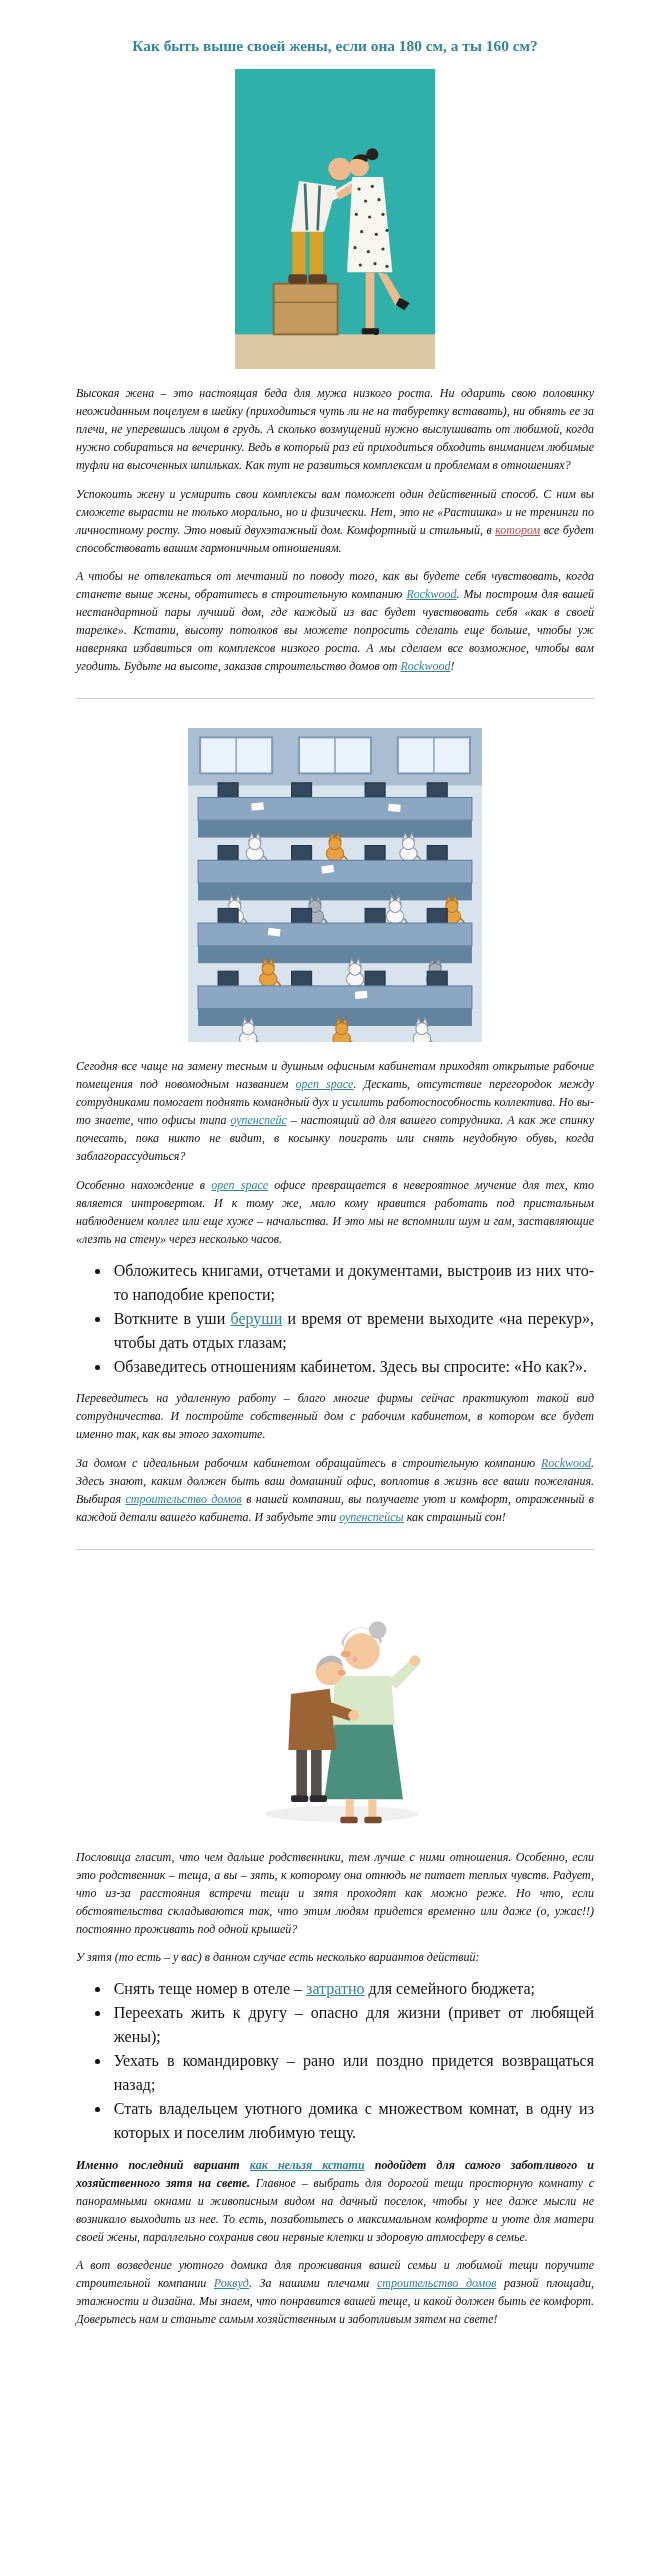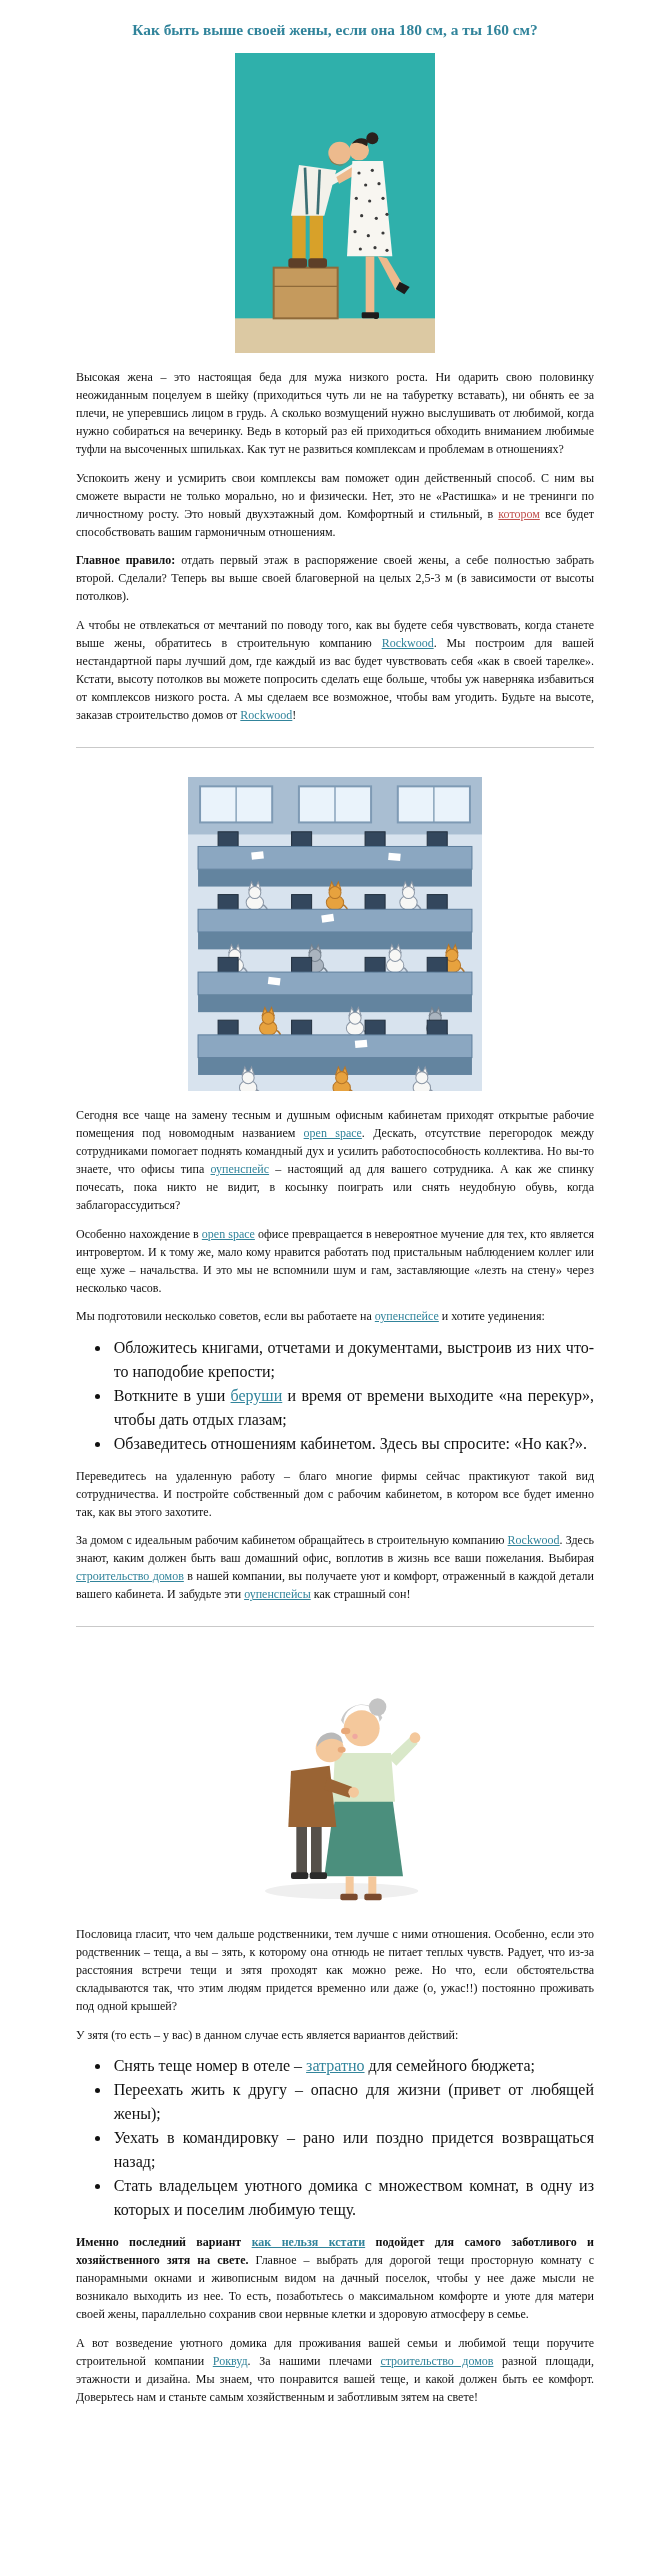--- a/index.html
+++ b/index.html
@@ -10,41 +10,42 @@
     --text:#111111;
     --bg:#ffffff;
   }
   *{box-sizing:border-box;}
   html,body{margin:0;padding:0;background:var(--bg);}
   body{font-family:"Liberation Serif","DejaVu Serif",serif;color:var(--text);}
   .page{
     width:670px;
     min-height:2576px;
     margin:0 auto;
-    padding:20px 76px 40px 76px;
+    padding:36px 76px 40px 76px;
     background:var(--bg);
   }
   h1.article-title{
     font-size:15.4px;
     line-height:1.3;
     font-weight:bold;
     text-align:center;
     color:var(--heading);
     margin:0 0 13.4px 0;
   }
   figure.article-figure{
     margin:0 0 14.7px 0;
     text-align:center;
   }
   figure.article-figure svg{display:inline-block;vertical-align:top;}
   .article-body p{
     font-size:12px;
     line-height:1.5;
     text-align:justify;
     margin:0 0 10.7px 0;
+    font-style:italic;
   }
   .article-body ul{
     margin:0 0 10.7px 0;
     padding-left:35px;
   }
   .article-body li{
     font-size:16px;
     line-height:1.5;
     text-align:justify;
     padding-left:2.7px;
@@ -117,21 +118,20 @@
             <rect x="190" y="389" width="26" height="9" rx="2"></rect>
             <rect x="209" y="394" width="5" height="5"></rect>
             <polygon points="247,343 262,351 254,362 241,354"></polygon>
           </g>
         </g>
       </svg>
     </figure>
     <div class="article-body">
         <p><span class="run-n">Высокая жена – это настоящая беда для мужа низкого роста. Ни одарить свою половинку неожиданным поцелуем в шейку (приходиться чуть ли не на табуретку вставать), ни обнять ее за плечи, не уперевшись лицом в грудь. А сколько возмущений нужно выслушивать от любимой, когда нужно собираться на вечеринку. Ведь в который раз ей приходиться обходить вниманием любимые туфли на высоченных шпильках. Как тут не развиться комплексам и проблемам в отношениях?</span></p>
         <p><span class="run-n">Успокоить жену и усмирить свои комплексы вам поможет один действенный способ. С ним вы сможете вырасти не только морально, но и физически. Нет, это не «Растишка» и не тренинги по личностному росту. Это новый двухэтажный дом. Комфортный и стильный, в </span><a class="run-lr" href="#">котором</a><span class="run-n"> все будет способствовать вашим гармоничным отношениям.</span></p>
-        <p><span class="run-b">Главное правило:</span><span class="run-n"> отдать первый этаж в распоряжение своей жены, а себе полностью забрать второй. Сделали? Теперь вы выше своей благоверной на целых 2,5-3 м (в зависимости от высоты потолков).</span></p>
         <p><span class="run-n">А чтобы не отвлекаться от мечтаний по поводу того, как вы будете себя чувствовать, когда станете выше жены, обратитесь в строительную компанию </span><a class="run-l" href="#">Rockwood</a><span class="run-n">. Мы построим для вашей нестандартной пары лучший дом, где каждый из вас будет чувствовать себя «как в своей тарелке». Кстати, высоту потолков вы можете попросить сделать еще больше, чтобы уж наверняка избавиться от комплексов низкого роста. А мы сделаем все возможное, чтобы вам угодить. Будьте на высоте, заказав строительство домов от </span><a class="run-l" href="#">Rockwood</a><span class="run-n">!</span></p>
       </div>
   </article>
 
   <hr class="article-divider">
 
   <article>
     <figure class="article-figure">
       <svg width="294" height="314" viewBox="0 0 440 470" role="img">
         <defs>
@@ -216,21 +216,20 @@
           <rect x="250" y="394" width="18" height="11" fill="#ffffff" transform="rotate(-5 259 399)"></rect>
           <use href="#cat-w" x="90" y="455"></use>
             <use href="#cat-o" x="230" y="455"></use>
             <use href="#cat-w" x="350" y="455"></use>
         </g>
       </svg>
     </figure>
     <div class="article-body">
         <p><span class="run-n">Сегодня все чаще на замену тесным и душным офисным кабинетам приходят открытые рабочие помещения под новомодным названием </span><a class="run-l" href="#">open space</a><span class="run-n">. Дескать, отсутствие перегородок между сотрудниками помогает поднять командный дух и усилить работоспособность коллектива. Но вы-то знаете, что офисы типа </span><a class="run-l" href="#">оупенспейс</a><span class="run-n"> – настоящий ад для вашего сотрудника. А как же спинку почесать, пока никто не видит, в косынку поиграть или снять неудобную обувь, когда заблагорассудиться?</span></p>
         <p><span class="run-n">Особенно нахождение в </span><a class="run-l" href="#">open space</a><span class="run-n"> офисе превращается в невероятное мучение для тех, кто является интровертом. И к тому же, мало кому нравится работать под пристальным наблюдением коллег или еще хуже – начальства. И это мы не вспомнили шум и гам, заставляющие «лезть на стену» через несколько часов.</span></p>
-        <p><span class="run-n">Мы подготовили несколько советов, если вы работаете на </span><a class="run-l" href="#">оупенспейсе</a><span class="run-n"> и хотите уединения:</span></p>
         <ul>
           <li><span class="run-n">Обложитесь книгами, отчетами и документами, выстроив из них что-то наподобие крепости;</span></li>
           <li><span class="run-n">Воткните в уши </span><a class="run-l" href="#">беруши</a><span class="run-n"> и время от времени выходите «на перекур», чтобы дать отдых глазам;</span></li>
           <li><span class="run-n">Обзаведитесь отношениям кабинетом. Здесь вы спросите: «Но как?».</span></li>
         </ul>
         <p><span class="run-n">Переведитесь на удаленную работу – благо многие фирмы сейчас практикуют такой вид сотрудничества. И постройте собственный дом с рабочим кабинетом, в котором все будет именно так, как вы этого захотите.</span></p>
         <p><span class="run-n">За домом с идеальным рабочим кабинетом обращайтесь в строительную компанию </span><a class="run-l" href="#">Rockwood</a><span class="run-n">. Здесь знают, каким должен быть ваш домашний офис, воплотив в жизнь все ваши пожелания. Выбирая </span><a class="run-l" href="#">строительство домов</a><span class="run-n"> в нашей компании, вы получаете уют и комфорт, отраженный в каждой детали вашего кабинета. И забудьте эти </span><a class="run-l" href="#">оупенспейсы</a><span class="run-n"> как страшный сон!</span></p>
       </div>
   </article>
 
@@ -264,21 +263,21 @@
           <polygon points="138,182 176,196 172,212 134,200" fill="#9a6434"></polygon>
           <circle cx="178" cy="204" r="8" fill="#f4c89c"></circle>
           <circle cx="142" cy="138" r="21" fill="#f4c89c"></circle>
           <path d="M123,132 a21,21 0 0 1 36,-11 l3,9 a26,26 0 0 0 -39,6 z" fill="#b9b9b9"></path>
           <ellipse cx="160" cy="140" rx="6" ry="4.5" fill="#e8a878"></ellipse>
         </g>
       </svg>
     </figure>
     <div class="article-body">
         <p><span class="run-n">Пословица гласит, что чем дальше родственники, тем лучше с ними отношения. Особенно, если это родственник – теща, а вы – зять, к которому она отнюдь не питает теплых чувств. Радует, что из-за расстояния встречи тещи и зятя проходят как можно реже. Но что, если обстоятельства складываются так, что этим людям придется временно или даже (о, ужас!!) постоянно проживать под одной крышей?</span></p>
-        <p><span class="run-n">У зятя (то есть – у вас) в данном случае есть является вариантов действий:</span></p>
+        <p><span class="run-n">У зятя (то есть – у вас) в данном случае есть несколько вариантов действий:</span></p>
         <ul>
           <li><span class="run-n">Снять теще номер в отеле – </span><a class="run-l" href="#">затратно</a><span class="run-n"> для семейного бюджета;</span></li>
           <li><span class="run-n">Переехать жить к другу – опасно для жизни (привет от любящей жены);</span></li>
           <li><span class="run-n">Уехать в командировку – рано или поздно придется возвращаться назад;</span></li>
           <li><span class="run-n">Стать владельцем уютного домика с множеством комнат, в одну из которых и поселим любимую тещу.</span></li>
         </ul>
         <p><span class="run-b">Именно последний вариант </span><a class="run-bl" href="#">как нельзя кстати</a><span class="run-b"> подойдет для самого заботливого и хозяйственного зятя на свете.</span><span class="run-n"> Главное – выбрать для дорогой тещи просторную комнату с панорамными окнами и живописным видом на дачный поселок, чтобы у нее даже мысли не возникало выходить из нее. То есть, позаботьтесь о максимальном комфорте и уюте для матери своей жены, параллельно сохранив свои нервные клетки и здоровую атмосферу в семье.</span></p>
         <p><span class="run-n">А вот возведение уютного домика для проживания вашей семьи и любимой тещи поручите строительной компании </span><a class="run-l" href="#">Роквуд</a><span class="run-n">. За нашими плечами </span><a class="run-l" href="#">строительство домов</a><span class="run-n"> разной площади, этажности и дизайна. Мы знаем, что понравится вашей теще, и какой должен быть ее комфорт. Доверьтесь нам и станьте самым хозяйственным и заботливым зятем на свете!</span></p>
       </div>
   </article>

